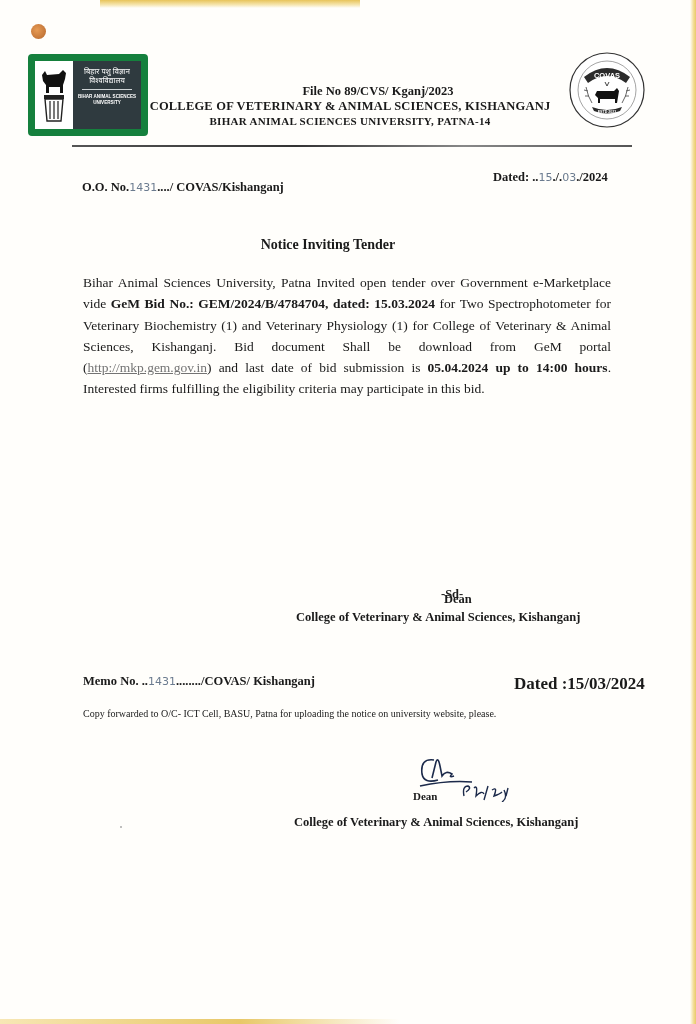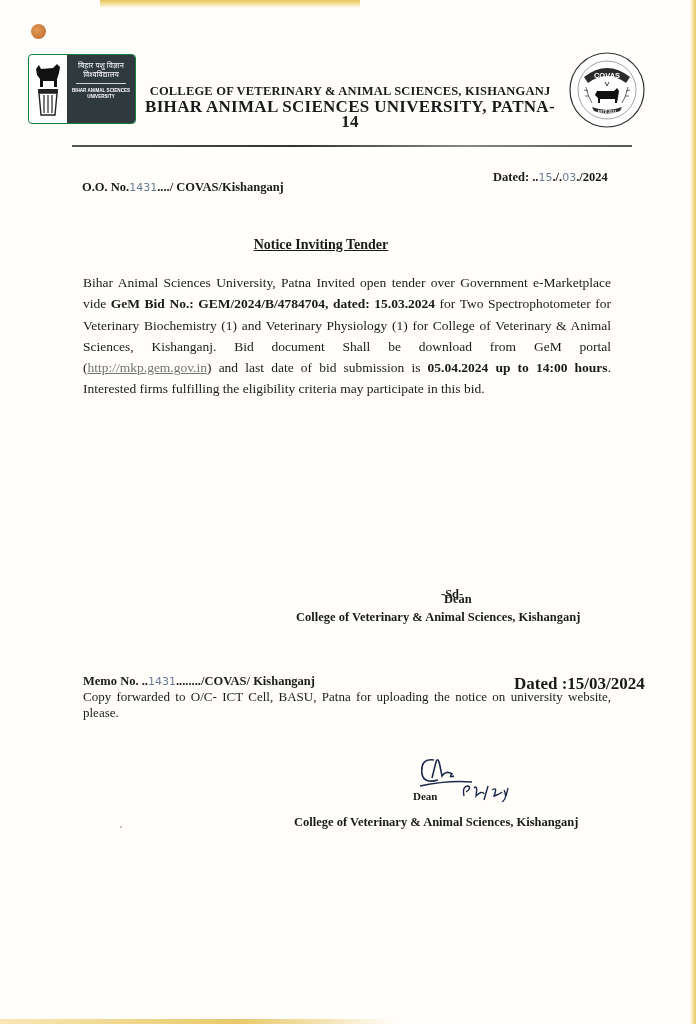--- a/index.html
+++ b/index.html
@@ -11,59 +11,59 @@
   }
   .edge-top { position:absolute; left:100px; top:0; width:260px; height:8px;
     background: linear-gradient(180deg,#e8c45a 0%, #f6e6b0 60%, rgba(255,255,255,0) 100%); }
   .edge-right { position:absolute; right:0; top:0; width:6px; height:1024px;
     background: linear-gradient(90deg, rgba(255,255,255,0), #f2dc94 60%, #e9c86a); }
   .edge-bottom { position:absolute; left:0; bottom:0; width:400px; height:5px;
     background: linear-gradient(90deg, #f7e7b5, #e8c868 60%, rgba(255,255,255,0)); }
   .punch-hole { position:absolute; left:31px; top:24px; width:15px; height:15px; border-radius:50%;
     background: radial-gradient(circle at 40% 40%, #e79b55, #b4662c); }
 
-  .logo-left { position:absolute; left:28px; top:54px; width:106px; height:68px; border:1px solid #15803d;
+  .logo-left { position:absolute; left:28px; top:54px; width:106px; height:68px; border:7px solid #15803d;
     border-radius:4px; background:#fff; overflow:hidden; }
   .logo-left .emblem { position:absolute; left:4px; top:4px; width:30px; height:60px; }
   .logo-left .panel { position:absolute; left:38px; top:0; right:0; bottom:0; background:#2f3a3f;
     color:#fff; font-family:"Liberation Sans", sans-serif; text-align:center; }
   .logo-left .panel .hindi { font-size:7.5px; line-height:9px; margin-top:6px; }
   .logo-left .panel .rule { width:50px; height:1px; background:#cfd4d6; margin:4px auto; }
   .logo-left .panel .eng { font-size:4.6px; line-height:6px; font-weight:bold; }
 
   .header { position:absolute; left:140px; top:84px; width:420px; text-align:center; font-weight:bold; }
   .header .file-no { font-size:12.5px; line-height:15px; padding-left:56px; }
   .header .college { font-size:12.5px; line-height:15px; letter-spacing:0.2px; }
-  .header .university { font-size:17px; line-height:15px; letter-spacing:0.3px; }
+  .header .university { font-size:11px; line-height:15px; letter-spacing:0.3px; }
 
   .logo-right { position:absolute; left:568px; top:51px; width:78px; height:78px; }
 
   .header-rule { position:absolute; left:72px; top:145px; width:560px; height:2px;
     background: linear-gradient(90deg,#555,#333 40%,#888 70%,#555); }
 
   .line-bold { font-weight:bold; font-size:12.5px; }
   .oo { position:absolute; left:82px; top:169px;margin-top:11px; }
   .dated-top { position:absolute; left:493px; top:170px; }
   .hand { font-family:"DejaVu Sans", sans-serif; font-weight:normal; color:#6b7b8f; font-size:11px; }
 
-  .title { position:absolute; left:5px; width:632px; top:237px; text-align:center; font-weight:bold;
-    font-size:14px; text-decoration: underline; }
+  .title { position:absolute; left:12px; width:632px; top:237px; text-align:center; font-weight:bold;
+    font-size:14px; }
 
   .body-text { position:absolute; left:83px; top:272px; width:528px; font-size:13.5px; line-height:21.3px;
     text-align:justify; }
   .body-text b { font-weight:bold; }
   .body-text a { color:#737373; text-decoration:underline; }
 
   .sd { position:absolute; left:441px; top:563px; font-weight:bold; font-size:12.5px;margin-top:24px; }
   .dean1 { position:absolute; left:444px; top:592px; font-weight:bold; font-size:12.5px; }
   .college1 { position:absolute; left:296px; top:610px; font-weight:bold; font-size:12.5px; }
 
   .memo { position:absolute; left:83px; top:674px; font-weight:bold; font-size:12.5px; }
   .dated-memo { position:absolute; left:514px; top:674px; font-weight:bold; font-size:17px; }
-  .copy-text { position:absolute; left:83px; top:689px; width:528px; font-size:13px; line-height:16px; text-align:justify; }
+  .copy-text { position:absolute; left:83px; top:706px; width:528px; font-size:10px; line-height:16px; text-align:justify; }
 
   .signature { position:absolute; left:408px; top:752px; width:110px; height:50px; }
   .dean2 { position:absolute; left:413px; top:790px; font-weight:bold; font-size:11px; }
   .college2 { position:absolute; left:294px; top:815px; font-weight:bold; font-size:12.5px; }
   .dot-mark { position:absolute; left:120px; top:826px; width:2px; height:2px; background:#aaa; border-radius:50%; }
 </style>
 </head>
 <body>
 
 <div class="edge-top"></div>
@@ -81,20 +81,21 @@
     <line x1="19" y1="36" x2="19" y2="54" stroke="#222" stroke-width="1.2"></line>
   </svg>
   <div class="panel">
     <div class="hindi">बिहार पशु विज्ञान विश्वविद्यालय</div>
     <div class="rule"></div>
     <div class="eng">BIHAR ANIMAL SCIENCES UNIVERSITY</div>
   </div>
 </div>
 
 <div class="header">
+  <div class="file-no">File No 89/CVS/ Kganj/2023</div>
   <div class="college">COLLEGE OF VETERINARY &amp; ANIMAL SCIENCES, KISHANGANJ</div>
   <div class="university">BIHAR ANIMAL SCIENCES UNIVERSITY, PATNA-14</div>
 </div>
 
 <svg class="logo-right" viewBox="0 0 78 78">
   <circle cx="39" cy="39" r="37" fill="#fff" stroke="#333" stroke-width="1.2"></circle>
   <circle cx="39" cy="39" r="29" fill="none" stroke="#666" stroke-width="0.6"></circle>
   <path d="M16 26 Q39 8 62 26 L58 32 Q39 18 20 32 Z" fill="#2b2b2b"></path>
   <text x="39" y="27" text-anchor="middle" font-family="Liberation Sans, sans-serif" font-size="7.5" font-weight="bold" fill="#fff">COVAS</text>
   <path d="M27 44 L29 40 L46 40 L49 37 L51 40 L50 46 L49 52 L47 52 L47 48 L32 48 L32 52 L30 52 L30 47 Z" fill="#111"></path>

